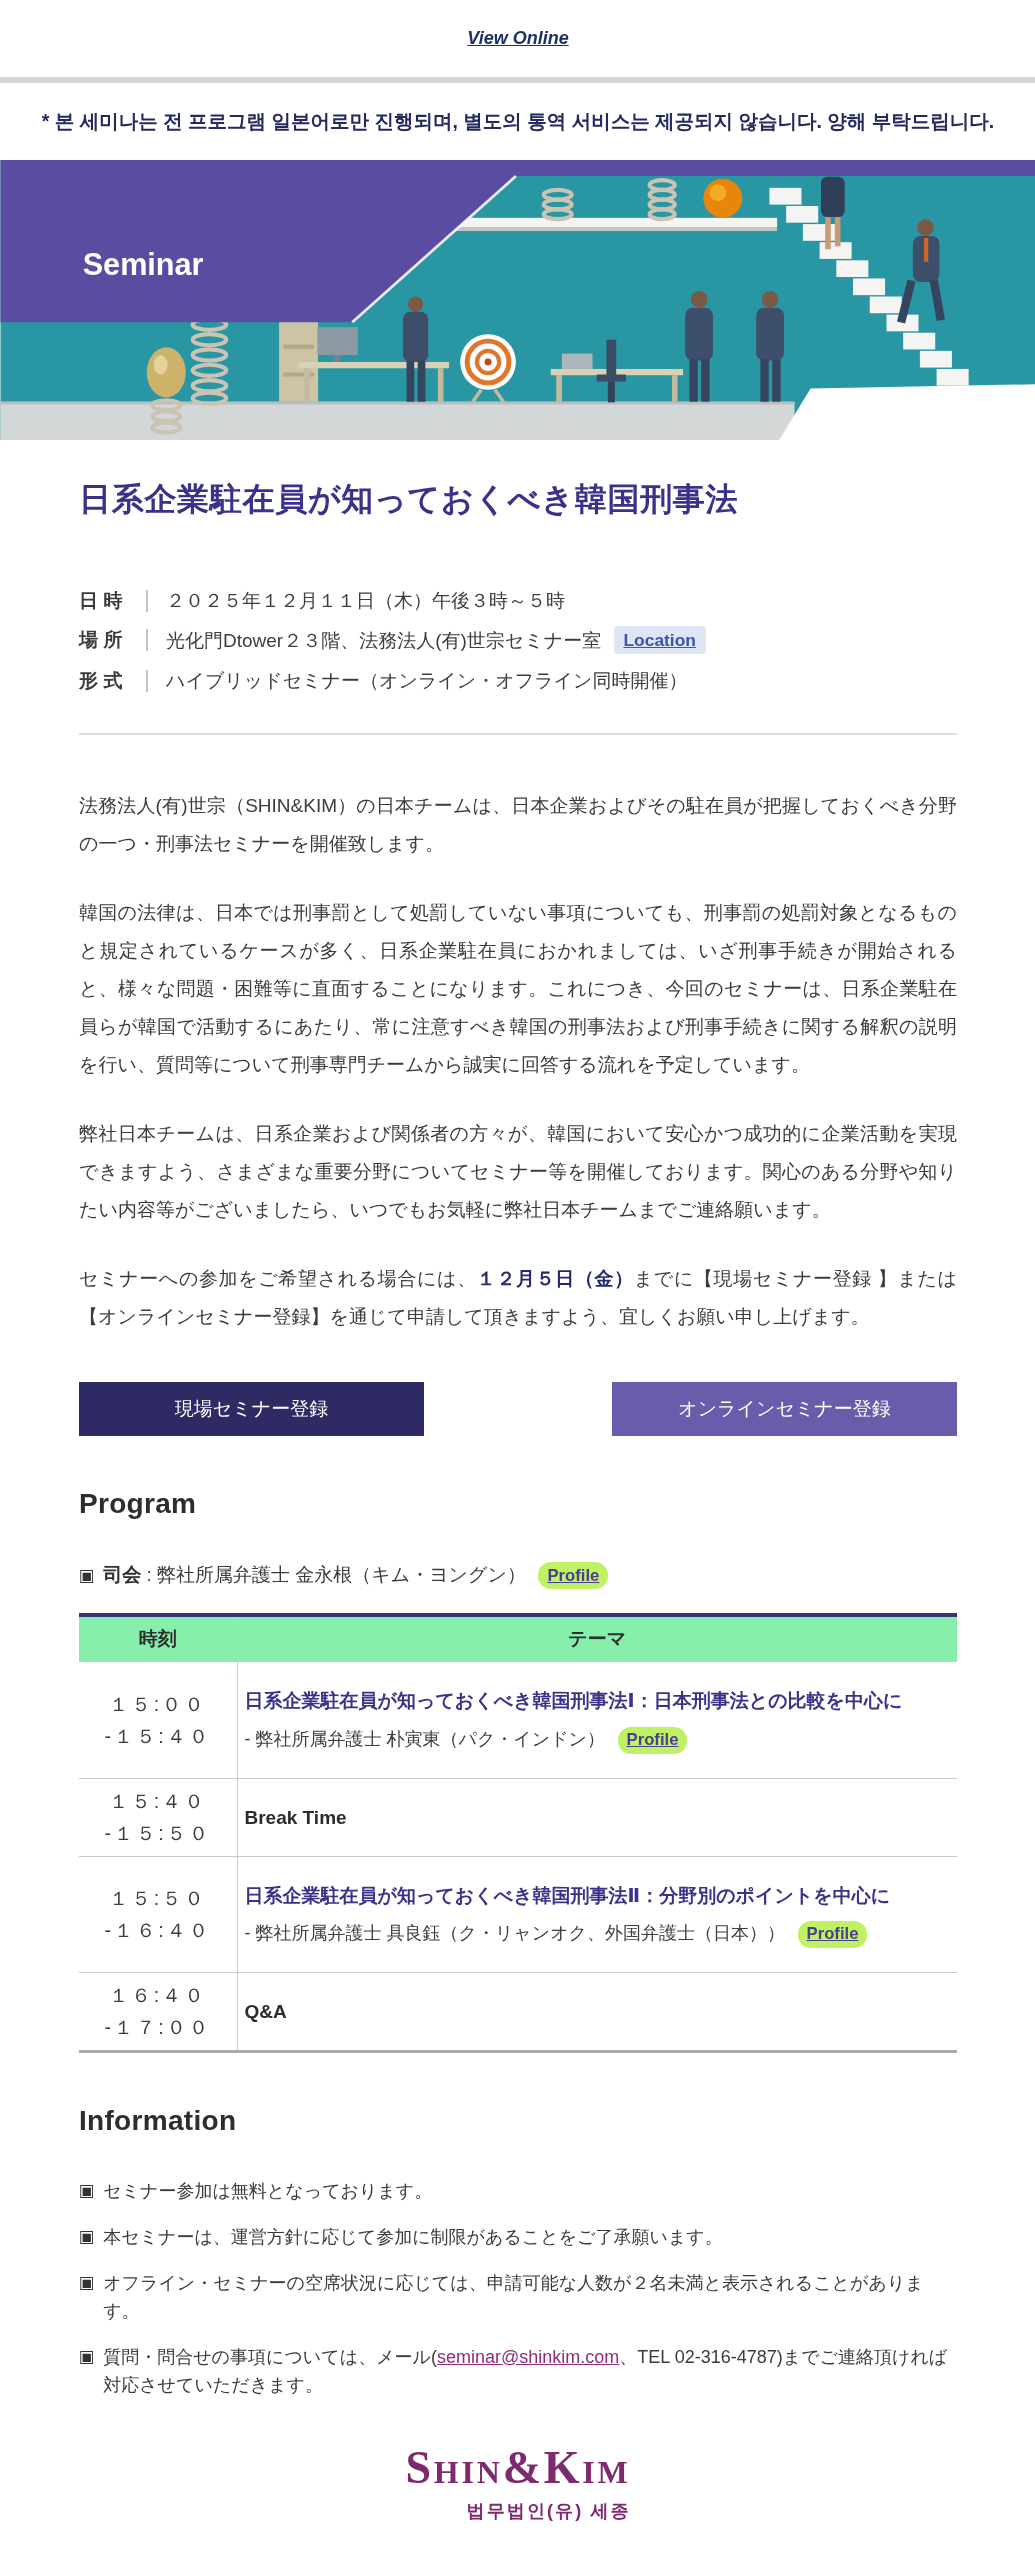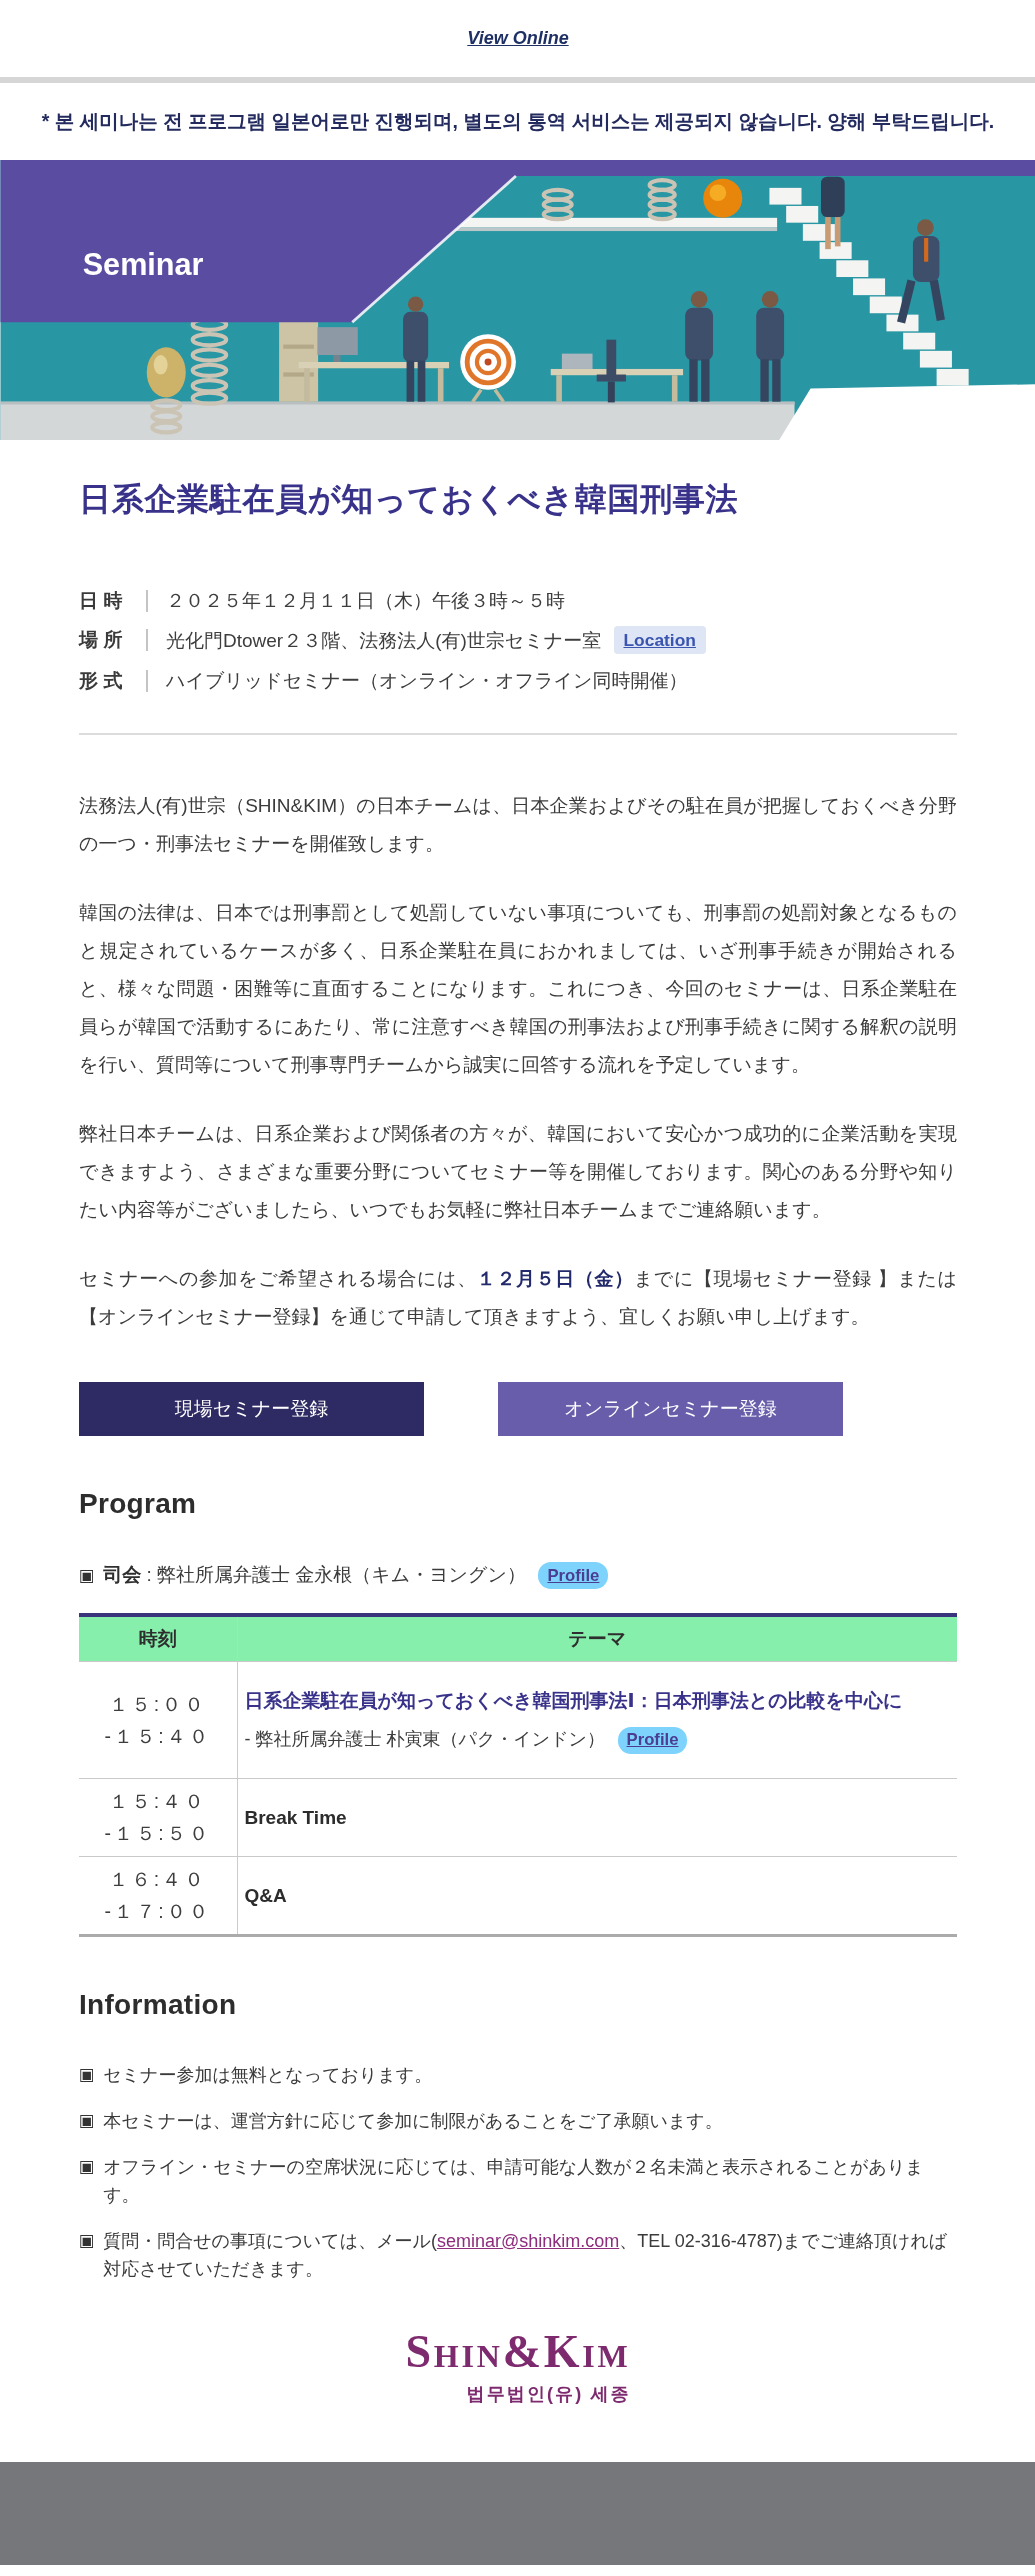--- a/index.html
+++ b/index.html
@@ -40,33 +40,33 @@
     font-size: 17.4px; font-weight: bold; padding: 2.1px 9.8px; margin-left: 12.5px;
     border-radius: 4px; line-height: 24px; vertical-align: 1.4px;
   }
 
   hr.section-divider { border: none; height: 2.1px; background: #dcdcdc; margin-top: 38px; }
 
   .paras { margin-top: 52px; }
   .paras p { font-size: 19px; line-height: 38px; color: #3b3b3b; text-align: justify; margin-bottom: 31px; }
   .bold-navy { font-weight: bold; color: #232a6b; }
 
-  .button-row { display: flex; justify-content: flex-start; gap: 74px; margin-top: 46px; }
+  .button-row { display: flex; justify-content: space-between; gap: 58px; margin-top: 46px; }
   .btn { width: 345px; height: 54px; display: flex; align-items: center; justify-content: center;
          color: #ffffff; font-size: 19px; text-decoration: none; }
   .btn-dark { background: #2e2a63; }
   .btn-purple { background: #675dab; }
 
   h2.section-heading { margin-top: 52px; font-size: 28px; font-weight: bold; color: #2d2d2d; letter-spacing: 0.3px; }
 
   .moderator { margin-top: 39px; font-size: 19px; color: #3b3b3b; line-height: 31px; }
   .sq-bullet { font-size: 16.7px; color: #333333; margin-right: 8.4px; }
   .moderator b { color: #2f2f2f; }
   .badge-profile {
-    display: inline-block; background: #7dd3fc; color: #4b3e92;
+    display: inline-block; background: #bef264; color: #4b3e92;
     font-size: 16.7px; font-weight: bold; padding: 1.4px 9px; margin-left: 12.5px;
     border-radius: 13px; line-height: 24px;
   }
 
   table.program { width: 100%; border-collapse: collapse; margin-top: 22px; border-top: 4.2px solid #39347c; border-bottom: 3.5px solid #ababab; }
   table.program th { background: #86efac; font-size: 19px; font-weight: bold; color: #2e2e2e; height: 47px; }
   table.program td, table.program th { border-bottom: 0.7px solid #c9c9c9; }
   table.program .col-time { width: 158px; border-right: 0.7px solid #cccccc; }
   td.time-cell { text-align: center; font-size: 19.5px; color: #3d3d3d; letter-spacing: 2.8px; line-height: 32px; border-right: 0.7px solid #cccccc; }
   td.theme-cell { padding: 24px 7px 24px 7px; }
@@ -318,20 +318,30 @@
           <td class="time-cell">
             <div>１５:４０</div>
               <div>-１５:５０</div>
           </td>
           <td class="theme-cell">
             <div class="theme-title">Break Time</div>
           </td>
         </tr>
         <tr>
           <td class="time-cell">
+            <div>１５:５０</div>
+              <div>-１６:４０</div>
+          </td>
+          <td class="theme-cell">
+            <div class="theme-title accent">日系企業駐在員が知っておくべき韓国刑事法Ⅱ：分野別のポイントを中心に</div>
+            <div class="speaker-line"><span>- 弊社所属弁護士 具良鈺（ク・リャンオク、外国弁護士（日本））</span><a href="#" class="badge-profile">Profile</a></div>
+          </td>
+        </tr>
+        <tr>
+          <td class="time-cell">
             <div>１６:４０</div>
               <div>-１７:００</div>
           </td>
           <td class="theme-cell">
             <div class="theme-title">Q&amp;A</div>
           </td>
         </tr>
       </tbody>
     </table>
 

